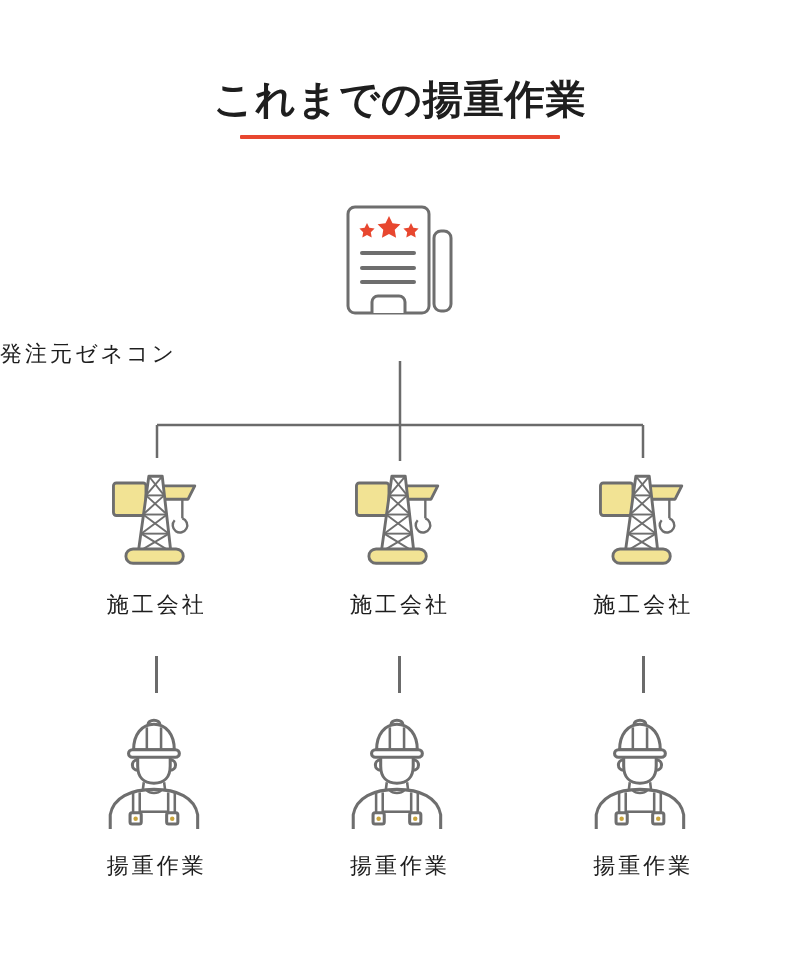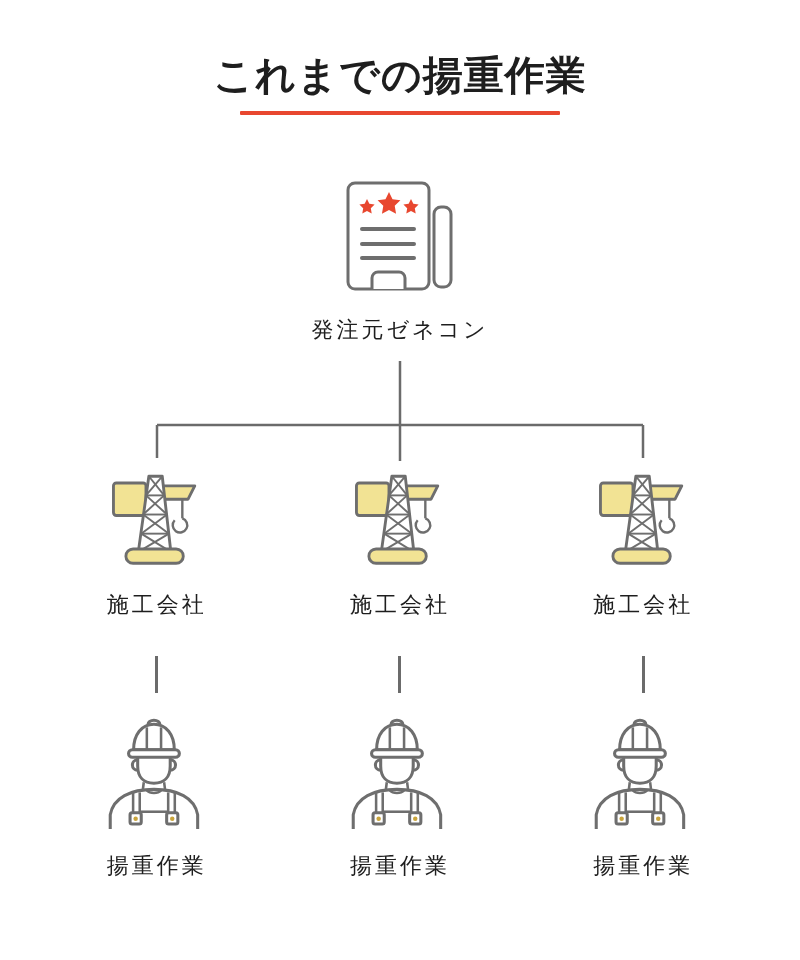--- a/index.html
+++ b/index.html
@@ -7,42 +7,42 @@
     position: relative;
     width: 800px;
     height: 960px;
     background: #ffffff;
     overflow: hidden;
     font-family: "Liberation Sans", "DejaVu Sans", sans-serif;
     color: #1e1e1e;
   }
   .page-title {
     margin: 0;
-    padding-top: 52px;
+    padding-top: 76px;
     text-align: center;
     font-size: 40px;
     line-height: 1.15;
     font-weight: 900;
     letter-spacing: 1px;
     color: #1e1e1e;
   }
   .title-underline {
     width: 320px;
     height: 4px;
     margin: 13px auto 0;
     background: #e8472f;
     border-radius: 1px;
   }
   .building-icon-svg {
     display: block;
     margin: 60px auto 0;
   }
   .contractor-label {
     margin-top: 22px;
-    text-align: center;
+    text-align: left;
     font-size: 22px;
     font-weight: 500;
     letter-spacing: 3px;
     color: #1e1e1e;
   }
   .connector-svg {
     position: absolute;
     left: 100px;
     top: 358px;
   }

